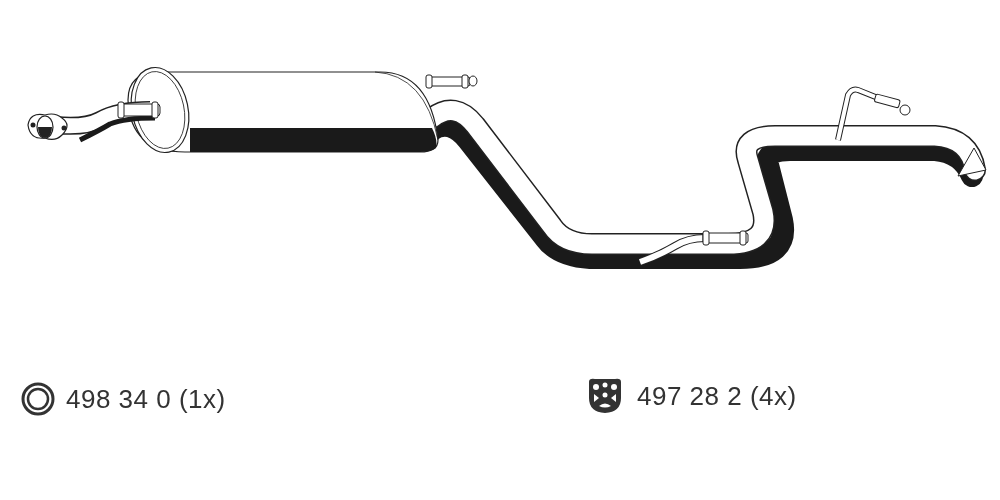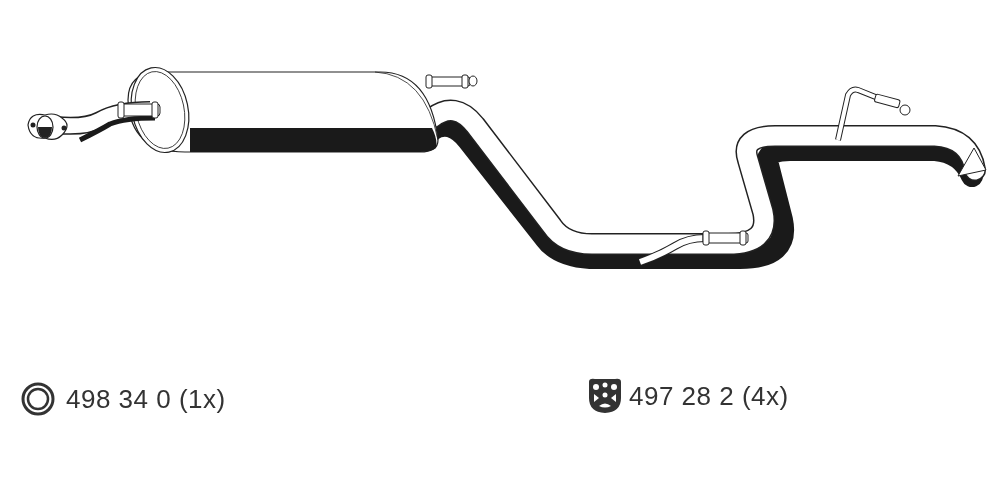--- a/index.html
+++ b/index.html
@@ -84,14 +84,14 @@
   <svg class="icon" width="40" height="40" viewBox="0 0 40 40">
     <path d="M4,6 Q4,2 10,3 L30,3 Q36,2 36,6 L36,22 Q36,36 20,37 Q4,36 4,22 Z" fill="#333"></path>
     <circle cx="11" cy="11" r="3" fill="#fff"></circle>
     <circle cx="29" cy="11" r="3" fill="#fff"></circle>
     <circle cx="20" cy="9" r="2.5" fill="#fff"></circle>
     <path d="M9,18 L14,22 L9,26 Z" fill="#fff"></path>
     <path d="M31,18 L26,22 L31,26 Z" fill="#fff"></path>
     <path d="M14,30 Q20,25 26,30 Q20,33 14,30 Z" fill="#fff"></path>
     <circle cx="20" cy="19" r="2.5" fill="#fff"></circle>
   </svg>
-  <span class="legend-text" style="margin-left:4px">497 28 2 (4x)</span>
+  <span class="legend-text" style="margin-left:12px">497 28 2 (4x)</span>
 </div>
 
 </body></html>

